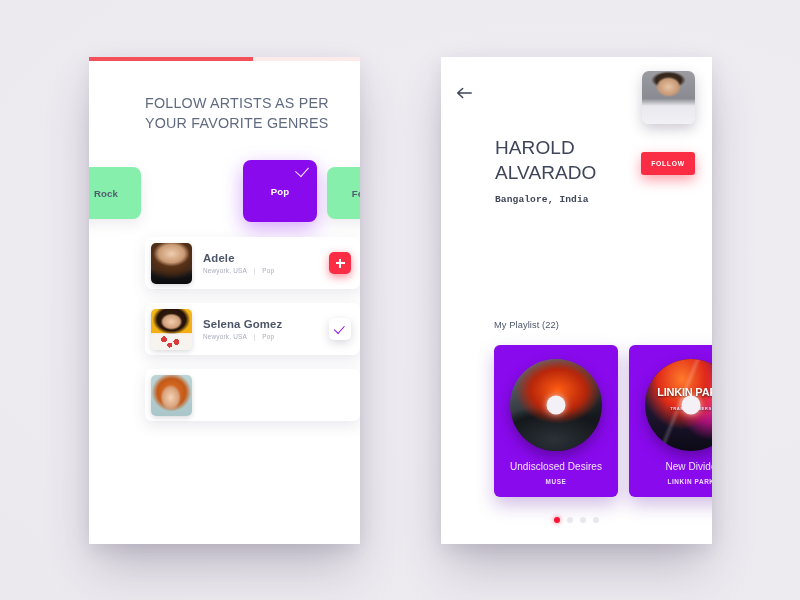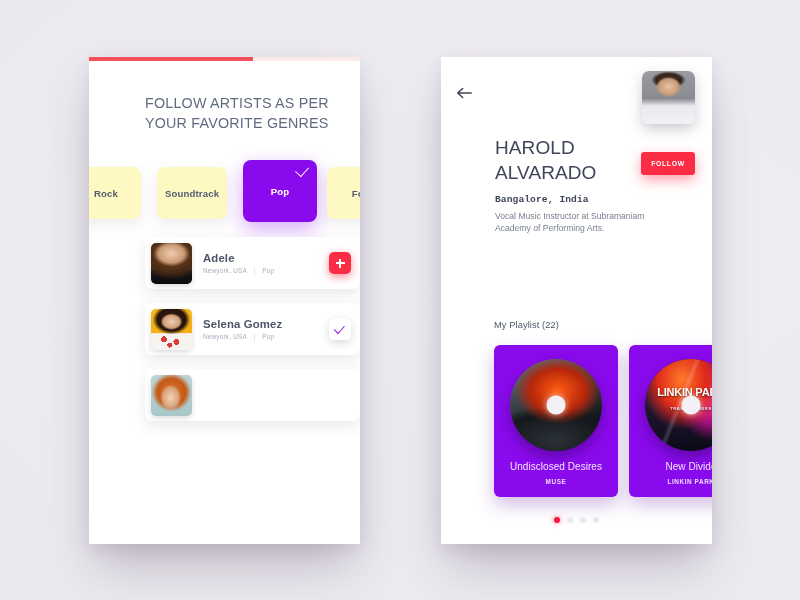--- a/index.html
+++ b/index.html
@@ -26,21 +26,21 @@
   .screen-title{
     position:absolute;left:56px;top:36px;width:215px;
     font-size:14.3px;line-height:20px;letter-spacing:.015em;
     color:#616b80;font-weight:400;
   }
 
   
   .chips{position:absolute;left:-18px;top:103px;width:300px;height:66px;}
   .chip{
     position:absolute;top:7px;width:70px;height:52px;border-radius:8px;
-    background:#fef9c3;box-shadow:0 5px 13px rgba(88,80,110,.115);
+    background:#86efac;box-shadow:0 5px 13px rgba(88,80,110,.115);
     display:flex;align-items:center;justify-content:center;
     font-size:9.6px;font-weight:700;color:#525c70;letter-spacing:.015em;
   }
   .chip.c0{left:0px;}
   .chip.c1{left:86px;}
   .chip.c2{left:172px;top:0px;height:62px;width:74px;background:#8a0aee;color:#fff;
     box-shadow:0 7px 20px rgba(138,10,238,.36);}
   .chip.c3{left:256px;}
   .chip-check{
     position:absolute;right:9px;top:6px;width:11px;height:7px;
@@ -196,23 +196,20 @@
     <div class="progress-track">
       <div class="progress-fill"></div>
     </div>
 
     <div class="screen-title">FOLLOW ARTISTS AS PER YOUR FAVORITE GENRES</div>
 
     <div class="chips">
       <div class="chip c0">
         <span>Rock</span>
       </div>
-      <div class="chip c1">
-        <span>Soundtrack</span>
-      </div>
       <div class="chip c2">
         <span>Pop</span>
         <span class="chip-check"></span>
       </div>
       <div class="chip c3">
         <span>Folk</span>
       </div>
     </div>
 
     <div class="artist-list">
@@ -263,21 +260,20 @@
 
     <div class="avatar ph-harold"></div>
 
     <div class="prof-name">HAROLD ALVARADO</div>
 
     <div class="follow-btn">
       <span>FOLLOW</span>
     </div>
 
     <div class="prof-city">Bangalore, India</div>
-    <div class="prof-bio">Vocal Music Instructor at Subramaniam Academy of Performing Arts.</div>
 
 
     <div class="playlist-head">My Playlist (22)</div>
 
     <div class="cards">
 
       <div class="album a0">
         <div class="disc">
           <div class="disc-art art-muse"></div>
           <div class="disc-hole"></div>

